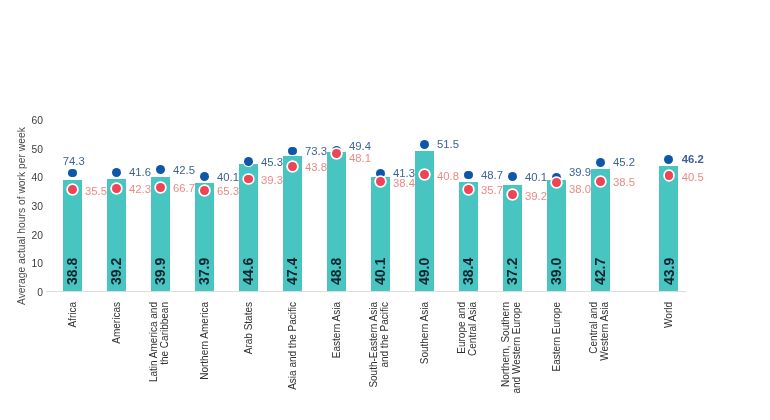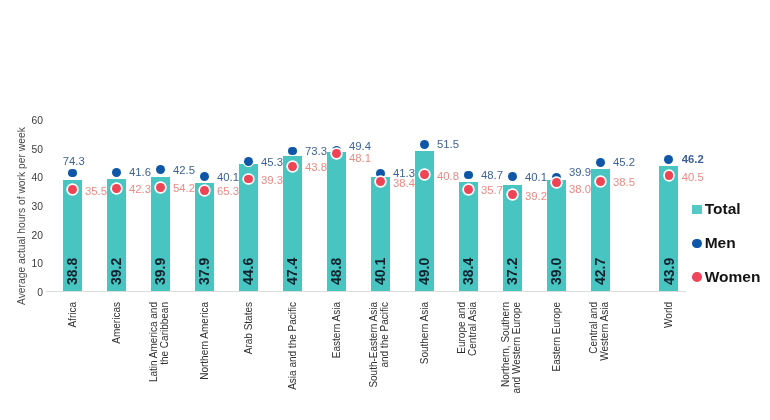--- a/index.html
+++ b/index.html
@@ -108,21 +108,21 @@
       <div class="lblm" style="left: 569px; top: 166.265px;">39.9</div>
       <div class="dotm" style="left: 595.75px; top: 157.694px; background: rgb(14, 87, 168);"></div>
       <div class="lblm" style="left: 613px; top: 156.144px;">45.2</div>
       <div class="dotm" style="left: 664.45px; top: 154.841px; background: rgb(14, 87, 168);"></div>
       <div class="lblm" style="left: 681.7px; top: 153.291px; font-weight: bold;">46.2</div>
       <div class="dotw" style="left: 67.8px; top: 185.418px; background: rgb(239, 68, 85);"></div>
       <div class="lblw" style="left: 85px; top: 184.819px;">35.5</div>
       <div class="dotw" style="left: 111.8px; top: 183.992px; background: rgb(239, 68, 85);"></div>
       <div class="lblw" style="left: 129px; top: 183.392px;">42.3</div>
       <div class="dotw" style="left: 155.8px; top: 182.851px; background: rgb(239, 68, 85);"></div>
-      <div class="lblw" style="left: 173px; top: 182.251px;">54.2</div>
+      <div class="lblw" style="left: 173px; top: 182.251px;">66.7</div>
       <div class="dotw" style="left: 199.8px; top: 185.704px; background: rgb(239, 68, 85);"></div>
       <div class="lblw" style="left: 217px; top: 185.104px;">65.3</div>
       <div class="dotw" style="left: 243.8px; top: 174.577px; background: rgb(239, 68, 85);"></div>
       <div class="lblw" style="left: 261px; top: 173.977px;">39.3</div>
       <div class="dotw" style="left: 287.8px; top: 161.739px; background: rgb(239, 68, 85);"></div>
       <div class="lblw" style="left: 305px; top: 161.139px;">43.8</div>
       <div class="dotw" style="left: 331.8px; top: 149.471px; background: rgb(239, 68, 85);"></div>
       <div class="lblw" style="left: 349px; top: 151.871px;">48.1</div>
       <div class="dotw" style="left: 375.8px; top: 177.145px; background: rgb(239, 68, 85);"></div>
       <div class="lblw" style="left: 393px; top: 176.545px;">38.4</div>
@@ -182,27 +182,13 @@
       </div>
       <div class="cat" style="left: 588.8px; top: 301.5px; transform: rotate(-90deg) translateX(-100%); transform-origin: 0px 0px;">
         <div>Central and</div>
         <div>Western Asia</div>
       </div>
       <div class="cat" style="left: 664.2px; top: 301.5px; transform: rotate(-90deg) translateX(-100%); transform-origin: 0px 0px;">
         <div>World</div>
       </div>
     </div>
 
-  <div class="legend">
-      <div class="legend-item" style="top: 1px;">
-        <div class="legend-swatch" style="background: rgb(85, 201, 196);"></div>
-        <span class="legend-text">Total</span>
-      </div>
-      <div class="legend-item" style="top: 35px;">
-        <div class="legend-swatch round" style="background: rgb(14, 87, 168);"></div>
-        <span class="legend-text">Men</span>
-      </div>
-      <div class="legend-item" style="top: 68.8px;">
-        <div class="legend-swatch round" style="background: rgb(242, 69, 92);"></div>
-        <span class="legend-text">Women</span>
-      </div>
-    </div>
 </div>
 
 </body></html>

